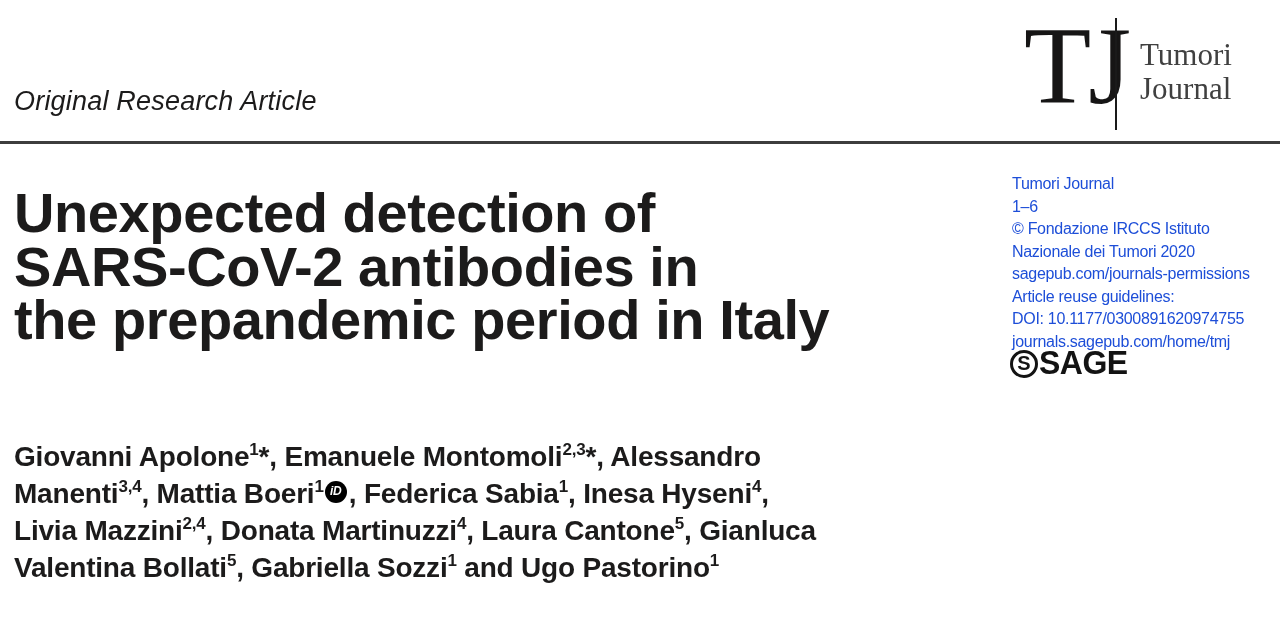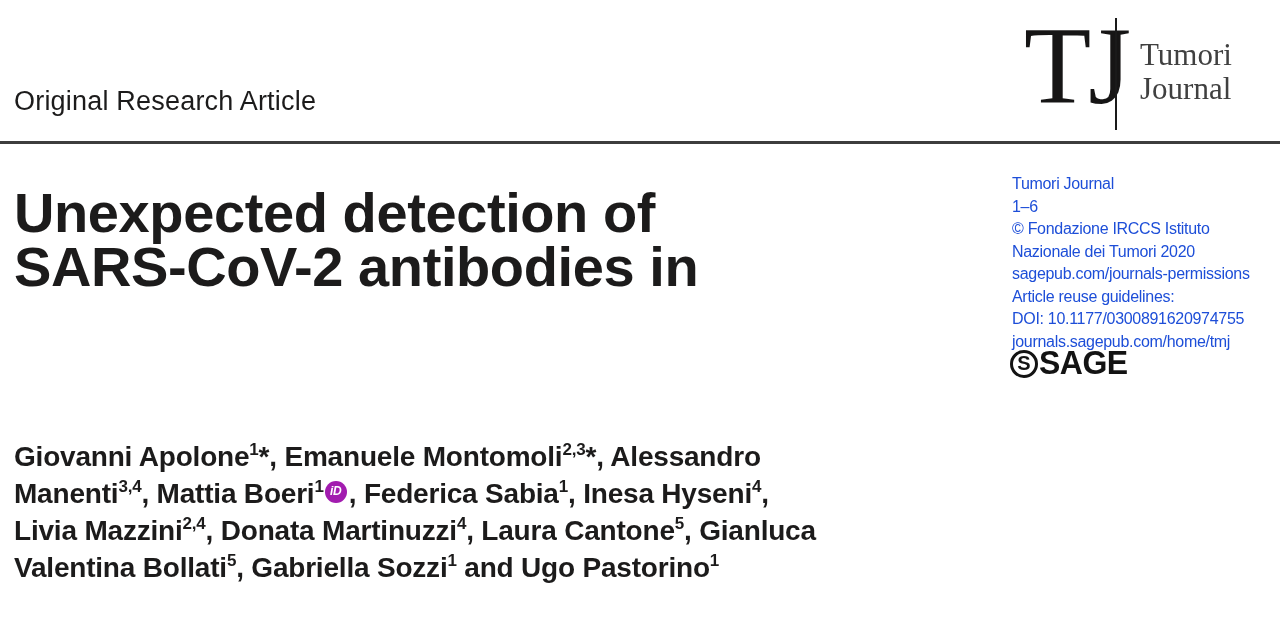--- a/index.html
+++ b/index.html
@@ -8,21 +8,21 @@
     background:#ffffff;
     font-family:"Liberation Sans", sans-serif;
     color:#1f1e1e;
     position:relative;
     overflow:hidden;
   }
   .page { position:absolute; inset:0; }
 
   .kicker {
     position:absolute; left:14px; top:86px;
-    font-size:27px; font-weight:400;
+    font-size:27px; font-style:italic; font-weight:400;
     letter-spacing:0.2px; color:#1c1b1b;
   }
 
   .head-rule {
     position:absolute; left:0; top:141px;
     width:1280px; height:3px; background:#3d3d3d;
   }
 
   
   .tj-logo {
@@ -114,22 +114,23 @@
   </div>
 
   <div class="sage-logo">
     <span class="sage-circle">S</span>
     <span class="sage-word">SAGE</span>
   </div>
 
   <div class="article-title">
     <div>Unexpected detection of</div>
     <div>SARS-CoV-2 antibodies in</div>
+    <div>the prepandemic period in Italy</div>
   </div>
 
   <div class="author-block">
       <div>Giovanni Apolone<sup>1</sup>*, Emanuele Montomoli<sup>2,3</sup>*, Alessandro</div>
-      <div>Manenti<sup>3,4</sup>, Mattia Boeri<sup>1</sup><span class="orcid-badge" style="background: #a21caf;">iD</span>, Federica Sabia<sup>1</sup>, Inesa Hyseni<sup>4</sup>,</div>
+      <div>Manenti<sup>3,4</sup>, Mattia Boeri<sup>1</sup><span class="orcid-badge" style="background: #000000;">iD</span>, Federica Sabia<sup>1</sup>, Inesa Hyseni<sup>4</sup>,</div>
       <div>Livia Mazzini<sup>2,4</sup>, Donata Martinuzzi<sup>4</sup>, Laura Cantone<sup>5</sup>, Gianluca</div>
       <div>Valentina Bollati<sup>5</sup>, Gabriella Sozzi<sup>1</sup> and Ugo Pastorino<sup>1</sup></div>
     </div>
 
 </div>
 
 </body></html>

